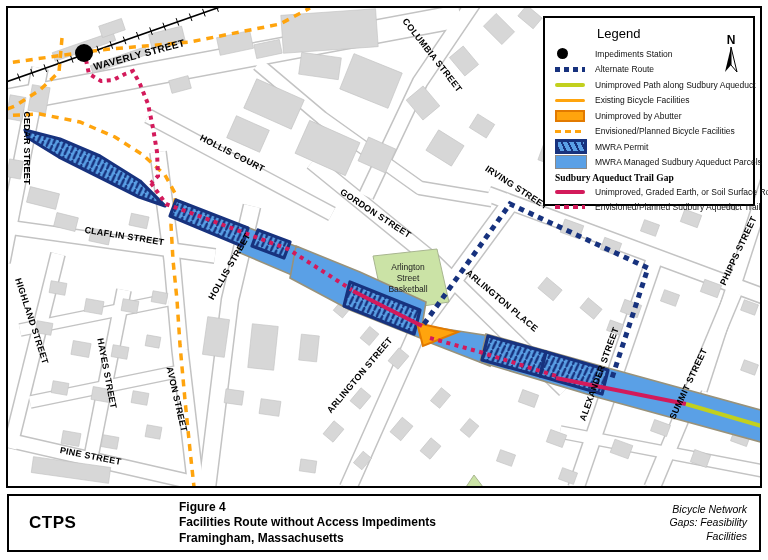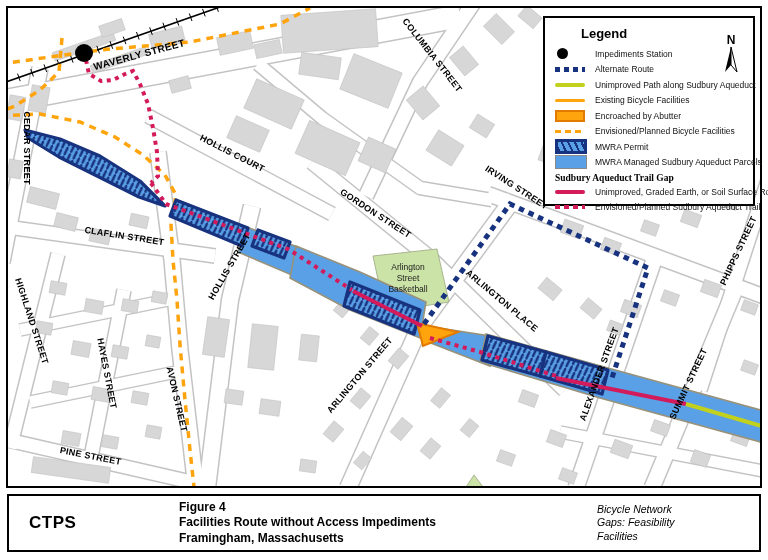--- a/index.html
+++ b/index.html
@@ -2,21 +2,21 @@
 <html><head>
 <meta charset="utf-8">
 <style>
   html,body{margin:0;padding:0;background:#fff;width:768px;height:560px;overflow:hidden;
     font-family:"Liberation Sans", sans-serif;}
   #stage{position:relative;width:768px;height:560px;background:#fff;}
   #map-svg{position:absolute;left:0;top:0;}
   
   #legend{position:absolute;left:543px;top:16px;width:212px;height:190px;background:#fff;
     border:2px solid #000;box-sizing:border-box;padding:6px 8px 4px 10px;z-index:5;}
-  #legend .ltitle{font-weight:bold;font-size:13px;margin:2px 0 5px 2px;padding-left:24px;}
+  #legend .ltitle{font-weight:normal;font-size:13px;margin:2px 0 5px 18px;padding-left:24px;}
   .lrow{display:flex;align-items:center;height:15.5px;}
   .lrow .lab{font-size:8.5px;color:#111;white-space:nowrap;}
   .lic{width:32px;margin-right:8px;flex:none;display:flex;align-items:center;justify-content:flex-start;}
   .lic>i{display:block;}
   .ic-station{width:11px;height:11px;border-radius:50%;background:#000;margin-left:2px;}
   .ic-navy-dash{width:30px;height:5px;background:repeating-linear-gradient(90deg,#17327E 0 5px,transparent 5px 9px);}
   .ic-green{width:30px;height:4px;background:#C2D01E;border-radius:2px;}
   .ic-orange{width:30px;height:3px;background:#FFA40D;border-radius:2px;}
   .ic-orect{width:26px;height:8px;background:#FFA40D;border:2.5px solid #E27A00;}
   .ic-odash{width:30px;height:3.5px;background:repeating-linear-gradient(90deg,#FFA40D 0 6px,transparent 6px 10px);}
@@ -26,21 +26,21 @@
   .ic-crimson{width:30px;height:4px;background:#D31A5B;border-radius:2px;}
   .ic-cdash{width:30px;height:4px;background:repeating-linear-gradient(90deg,#D31A5B 0 5px,transparent 5px 9px);}
   .lheader{font-weight:bold;font-size:9.5px;margin:3px 0 1px 0;font-family:Liberation Serif, serif;}
   #north{position:absolute;top:16px;right:12px;width:20px;text-align:center;}
   #north .nlab{font-weight:bold;font-size:12px;line-height:12px;}
   
   #footer{position:absolute;left:7px;top:494px;width:754px;height:58px;border:2px solid #000;
     box-sizing:border-box;background:#fff;display:flex;align-items:center;}
   #footer .agency{width:150px;padding-left:20px;font-weight:bold;font-size:17px;letter-spacing:.5px;}
   #footer .ftitle{flex:1;text-align:left;font-weight:bold;font-size:12px;line-height:1.3;}
-  #footer .fright{width:150px;padding-right:12px;text-align:left;font-style:italic;font-size:10.5px;line-height:1.3;}
+  #footer .fright{width:150px;padding-right:12px;text-align:right;font-style:italic;font-size:10.5px;line-height:1.3;}
   .svgtext{font-family:"Liberation Sans",sans-serif;}
 </style>
 </head>
 <body>
 
 <div id="stage">
   <svg id="map-svg" width="768" height="560">
       <defs>
         <clipPath id="mclip">
           <rect x="7" y="7" width="754" height="480"></rect>
@@ -295,21 +295,21 @@
     <div class="lrow">
         <span class="lic">
           <i class="ic-orange"></i>
         </span>
         <span class="lab">Existing Bicycle Facilities</span>
       </div>
     <div class="lrow">
         <span class="lic">
           <i class="ic-orect"></i>
         </span>
-        <span class="lab">Encroached by Abutter</span>
+        <span class="lab">Unimproved by Abutter</span>
       </div>
     <div class="lrow">
         <span class="lic">
           <i class="ic-odash"></i>
         </span>
         <span class="lab">Envisioned/Planned Bicycle Facilities</span>
       </div>
     <div class="lrow">
         <span class="lic">
           <i class="ic-permit"></i>

